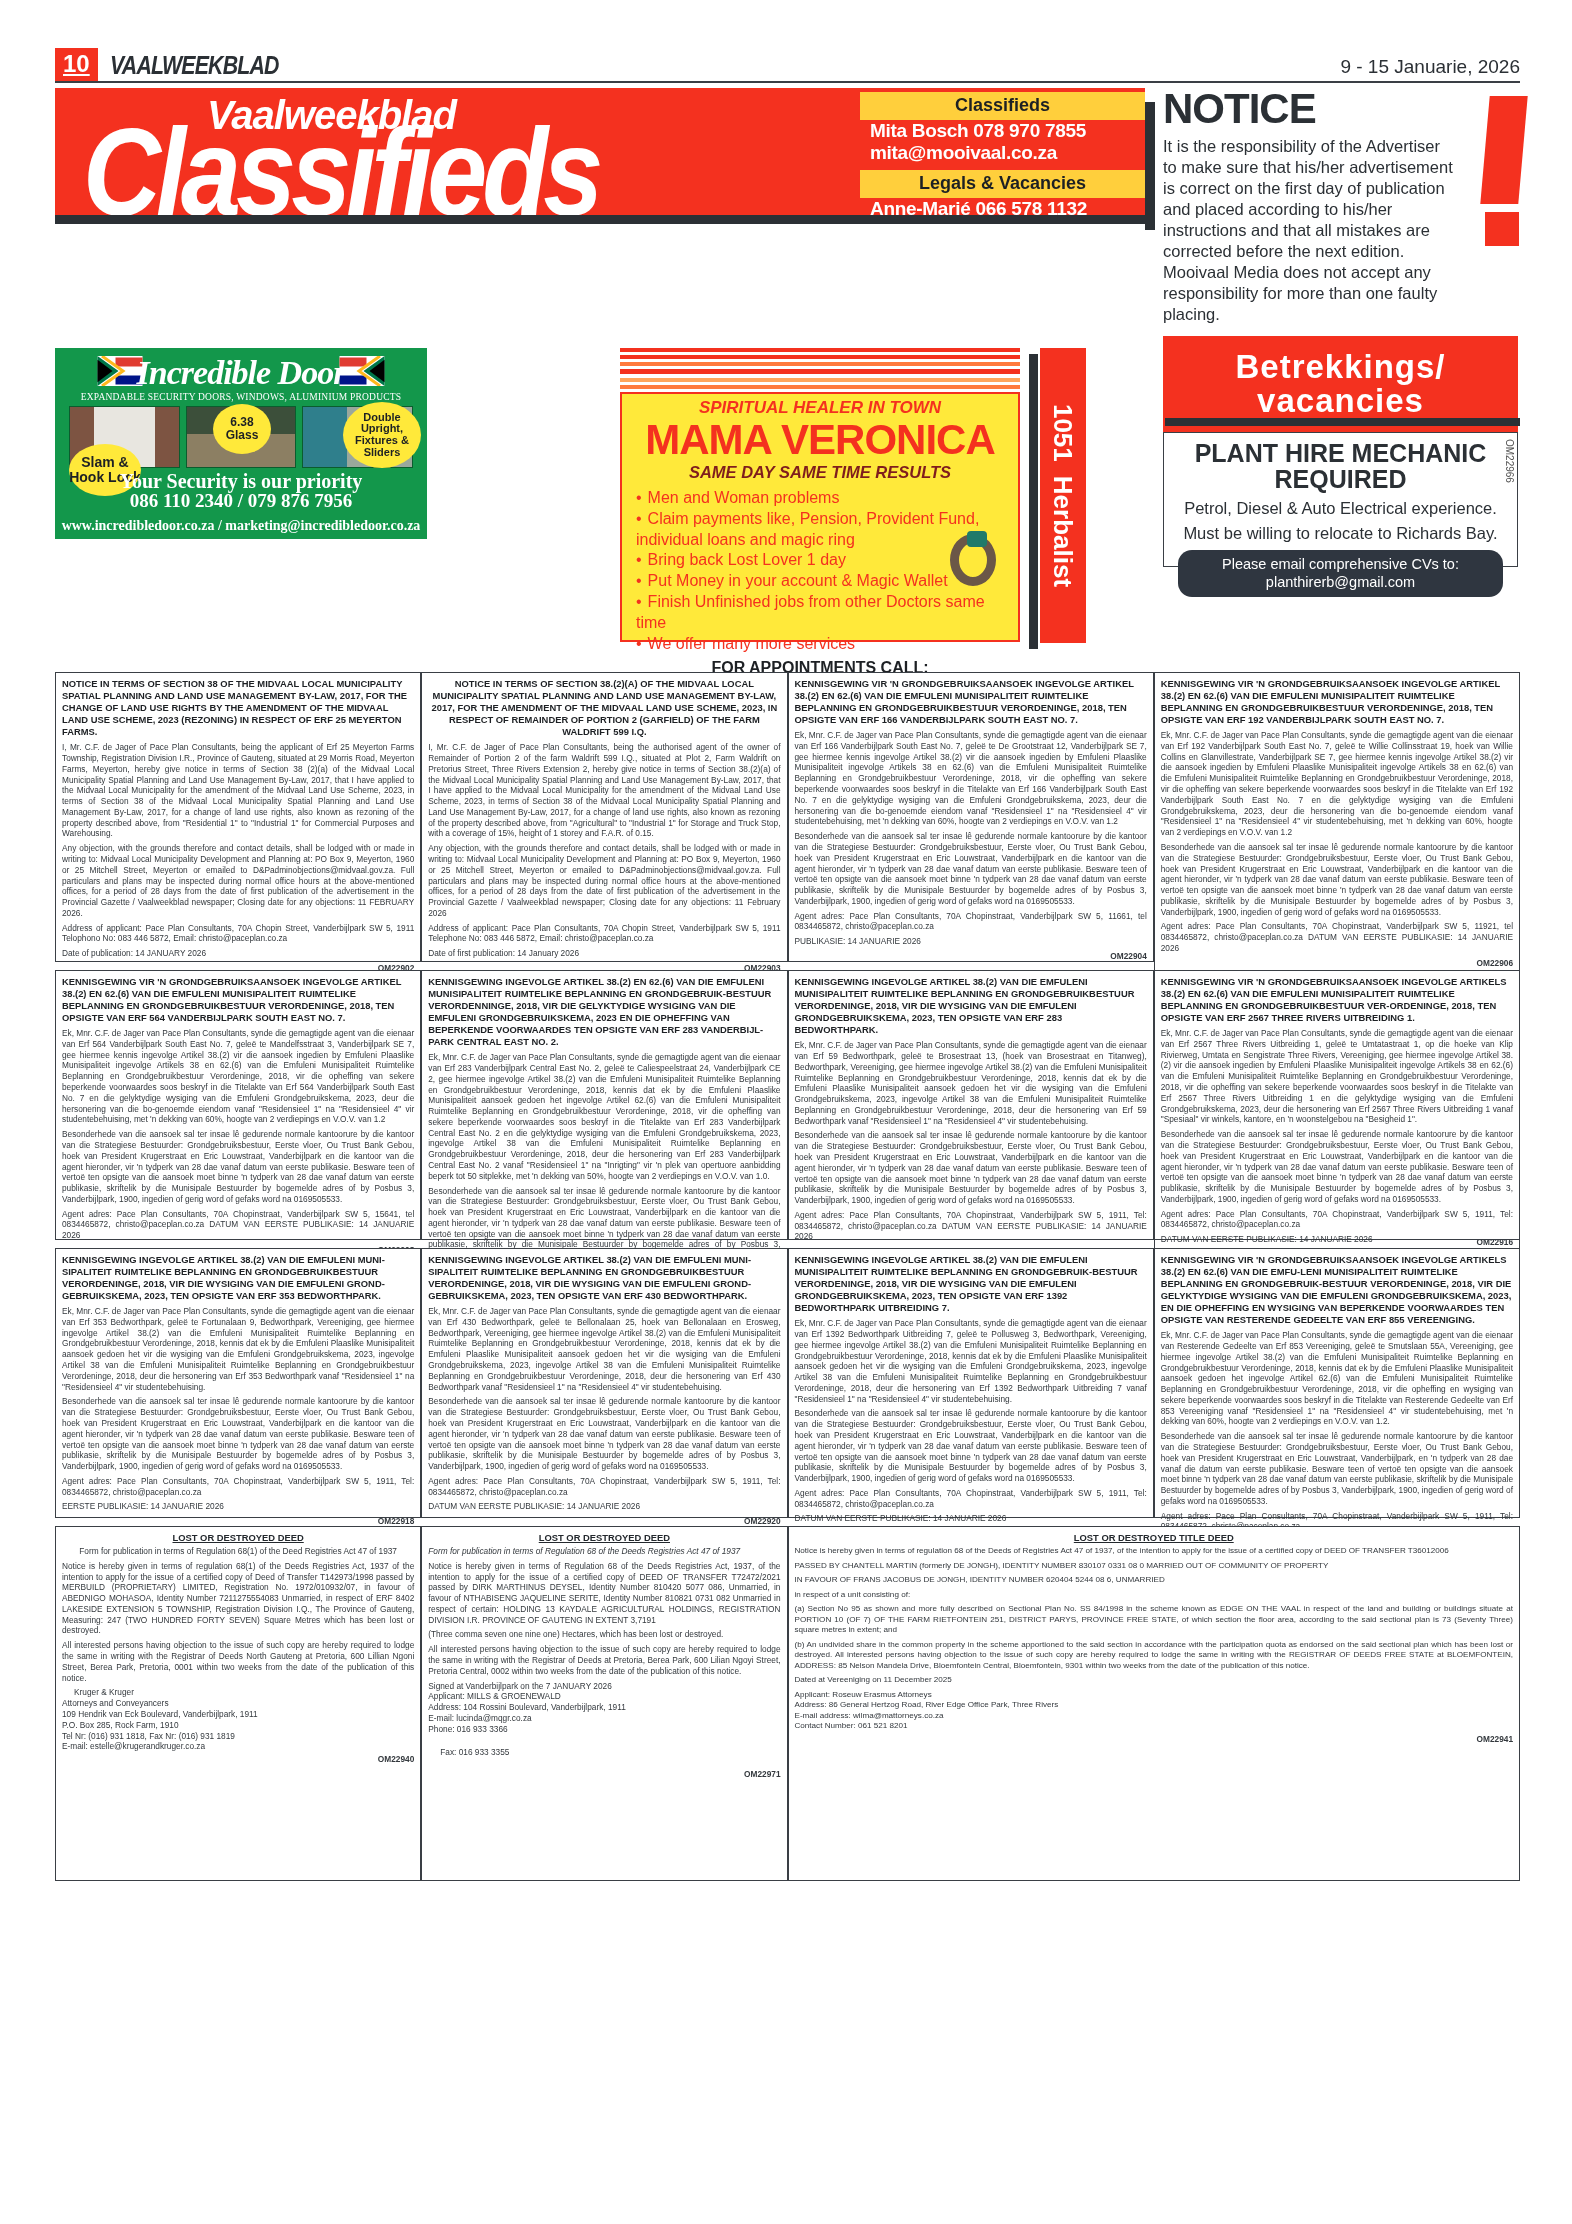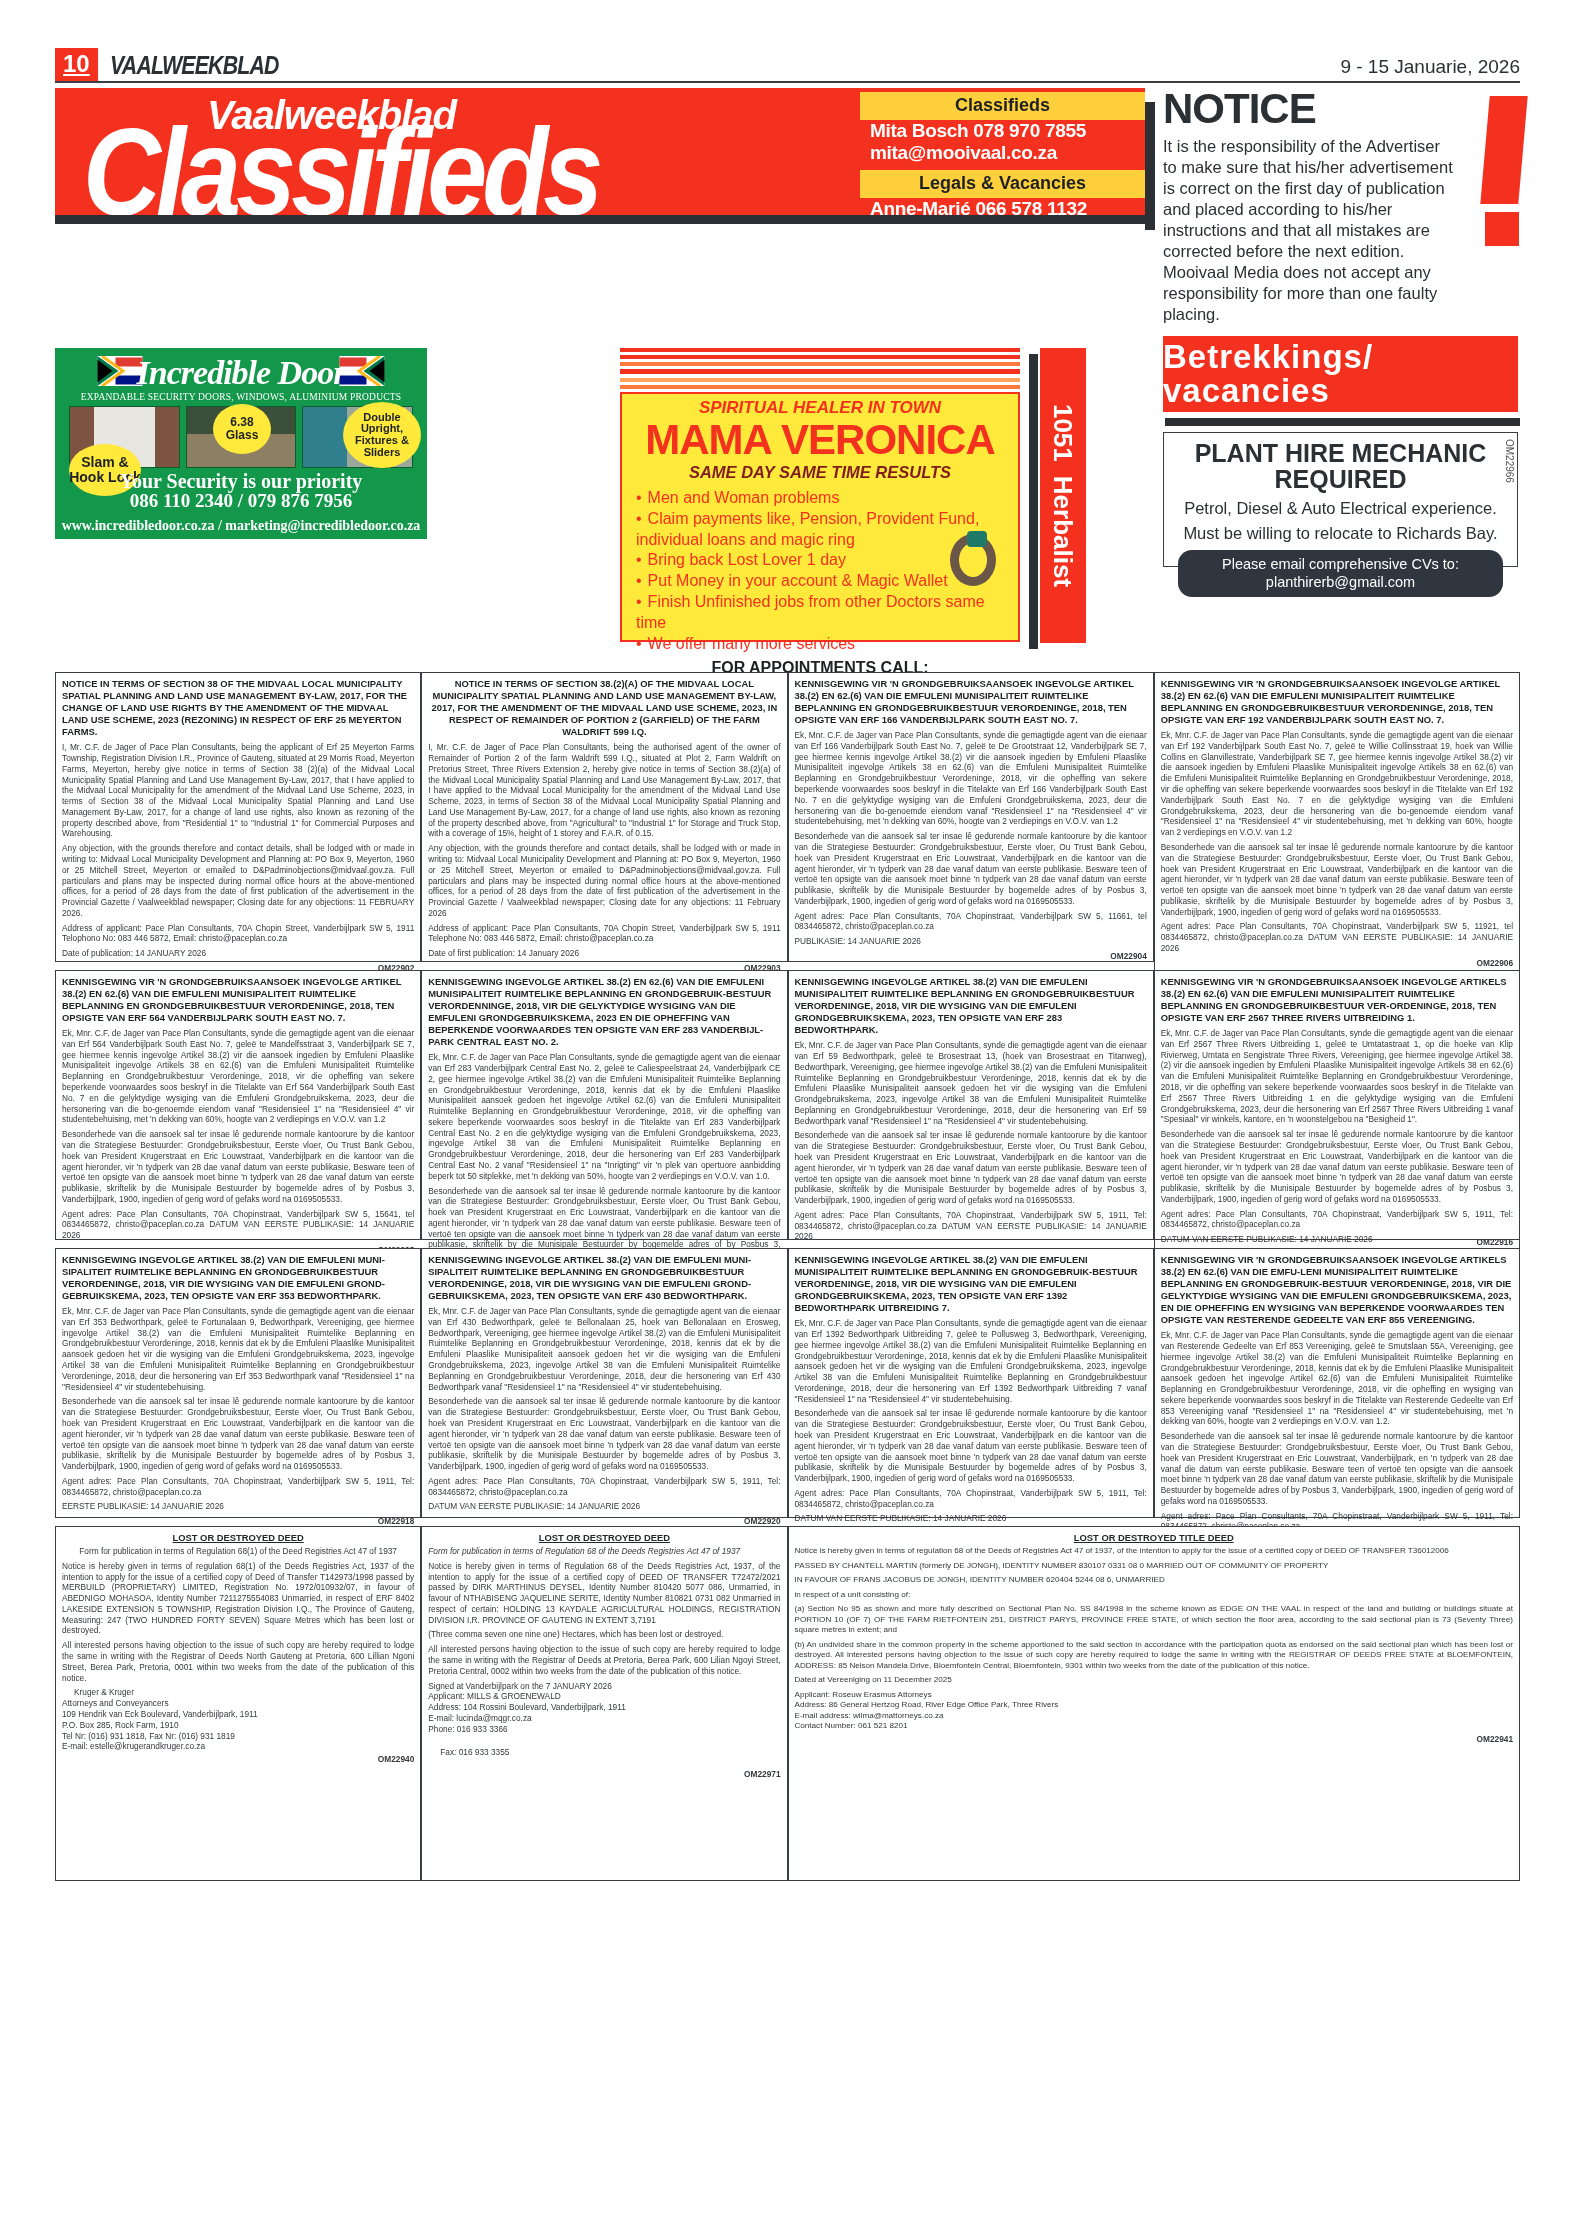--- a/index.html
+++ b/index.html
@@ -57,21 +57,21 @@
   #mama-ad .call{text-align:center;color:#1d2024;font-weight:bold;font-size:16px;margin-top:5px;}
   #mama-ad .num{text-align:center;color:#f4311f;font-weight:bold;font-size:40px;line-height:1;letter-spacing:-1px;margin-top:1px;}
   #mama-ad .ring{position:absolute;right:22px;top:140px;width:46px;height:52px;border-radius:50%;border:9px solid #6b5747;box-sizing:border-box;}
   #mama-ad .ring:after{content:"";position:absolute;left:8px;top:-12px;width:20px;height:16px;border-radius:4px;background:#1f7a6a;}
 
   #herbalist-strip{position:absolute;left:1040px;top:348px;width:46px;height:295px;background:#f4311f;color:#fff;}
   #herbalist-strip .v{position:absolute;left:0;top:0;width:295px;height:46px;transform:rotate(90deg);transform-origin:0 0;margin-left:46px;display:flex;align-items:center;justify-content:center;font-weight:bold;font-size:26px;}
   #herbalist-strip .shadow{position:absolute;left:-11px;top:6px;width:9px;height:295px;background:#2b3035;}
 
   
-  #betrekkings{position:absolute;left:1163px;top:336px;width:355px;height:76px;background:#f4311f;display:flex;flex-direction:column;justify-content:center;}
+  #betrekkings{position:absolute;left:1163px;top:336px;width:355px;height:96px;background:#f4311f;display:flex;flex-direction:column;align-items:center;justify-content:center;}
   #betrekkings span{color:#fff;font-weight:bold;font-size:33px;line-height:1.03;letter-spacing:1px;}
 
   #plant-hire{position:absolute;left:1163px;top:432px;width:355px;height:135px;border:1px solid #3a3f45;box-sizing:border-box;background:#fff;}
   #plant-hire .h1{text-align:center;font-weight:bold;font-size:25px;color:#2b3035;margin-top:7px;line-height:1.05;}
   #plant-hire .h2{text-align:center;font-weight:bold;font-size:25px;color:#2b3035;line-height:1.05;}
   #plant-hire .body{text-align:center;font-size:16.5px;color:#2b3035;margin-top:5px;line-height:1.25;}
   #plant-hire .cvbox{margin:6px 14px 0 14px;background:#2f3640;border-radius:14px;color:#fff;text-align:center;font-size:14.5px;padding:5px 6px 6px 6px;line-height:1.25;}
   #plant-hire .code{position:absolute;right:2px;top:6px;font-size:10px;color:#555;writing-mode:vertical-rl;}
 
   

